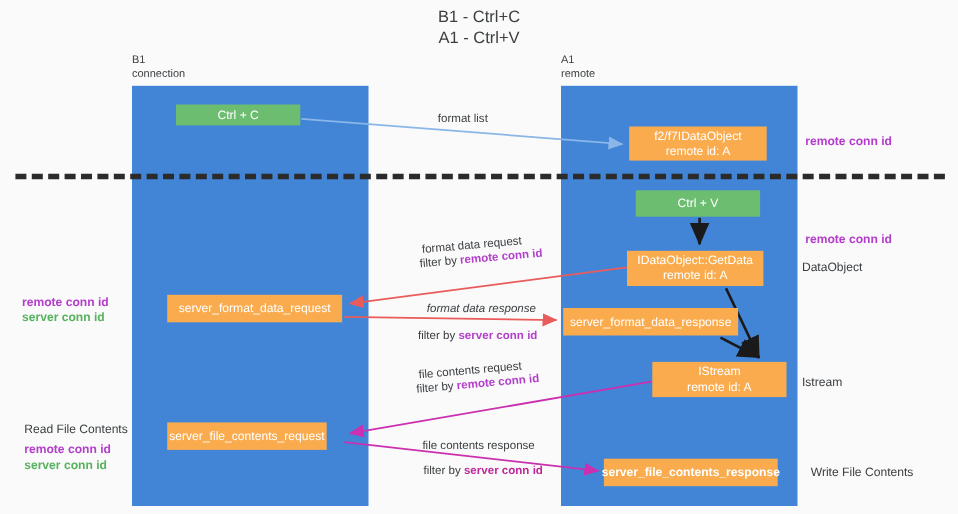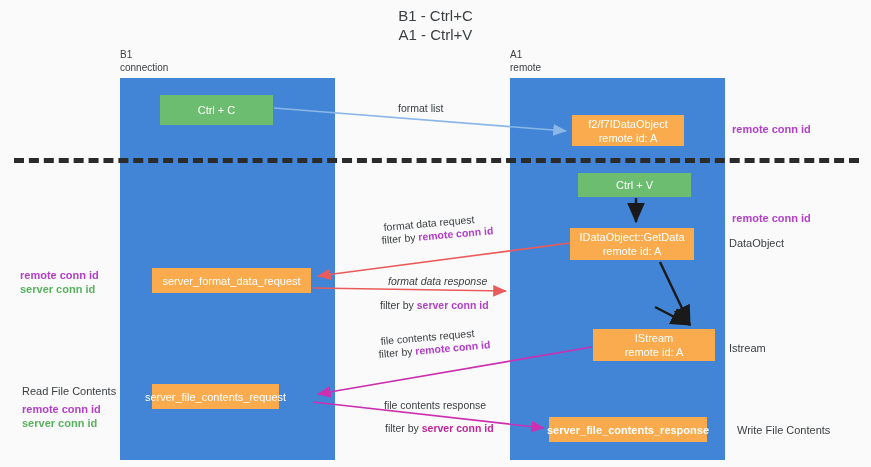--- a/index.html
+++ b/index.html
@@ -61,28 +61,28 @@
     font-size: 11px;
     line-height: 14px;
     color: #ffffff;
     box-sizing: border-box;
     white-space: pre-line;
     padding: 2px 4px;
   }
   .box.green { background: #6dbd70; }
   .box.orange { background: #f9ab4e; }
 
-  #box-ctrl-c        { left: 160px; top: 95px;  width: 113px; height: 30px; }
-  #box-idataobject   { left: 572px; top: 115px; width: 112px; height: 31px; }
+  #box-ctrl-c        { left: 160px; top: 95px;  width: 113px; height: 19px; }
+  #box-idataobject   { left: 572px; top: 115px; width: 125px; height: 31px; }
   #box-ctrl-v        { left: 578px; top: 173px; width: 113px; height: 24px; }
   #box-getdata       { left: 570px; top: 228px; width: 124px; height: 32px; }
   #box-fmt-req       { left: 152px; top: 268px; width: 159px; height: 25px; text-align: right; }
   #box-fmt-resp      { left: 512px; top: 280px; width: 159px; height: 25px; }
   #box-istream       { left: 593px; top: 329px; width: 122px; height: 32px; }
-  #box-file-req      { left: 152px; top: 384px; width: 127px; height: 25px; }
+  #box-file-req      { left: 152px; top: 384px; width: 145px; height: 25px; }
   #box-file-resp     { left: 549px; top: 417px; width: 158px; height: 25px; font-weight: bold; }
 
   
   .note {
     position: absolute;
     font-size: 11px;
     line-height: 14px;
     white-space: pre-line;
   }
   .note.plain   { color: #3c4043; }
@@ -194,20 +194,21 @@
 
   <div id="divider"></div>
 
   <div class="box green" id="box-ctrl-c">Ctrl + C</div>
   <div class="box orange" id="box-idataobject">f2/f7IDataObject
 remote id: A</div>
   <div class="box green" id="box-ctrl-v">Ctrl + V</div>
   <div class="box orange" id="box-getdata">IDataObject::GetData
 remote id: A</div>
   <div class="box orange" id="box-fmt-req">server_format_data_request</div>
+  <div class="box orange" id="box-fmt-resp">server_format_data_response</div>
   <div class="box orange" id="box-istream">IStream
 remote id: A</div>
   <div class="box orange" id="box-file-req">server_file_contents_request</div>
   <div class="box orange" id="box-file-resp">server_file_contents_response</div>
 
   <div class="note purple" id="note-remote-1">remote conn id</div>
   <div class="note purple" id="note-remote-2">remote conn id</div>
   <div class="note plain" id="note-dataobject">DataObject</div>
   <div class="note plain" id="note-istream">Istream</div>
   <div class="note plain" id="note-write-file">Write File Contents</div>

